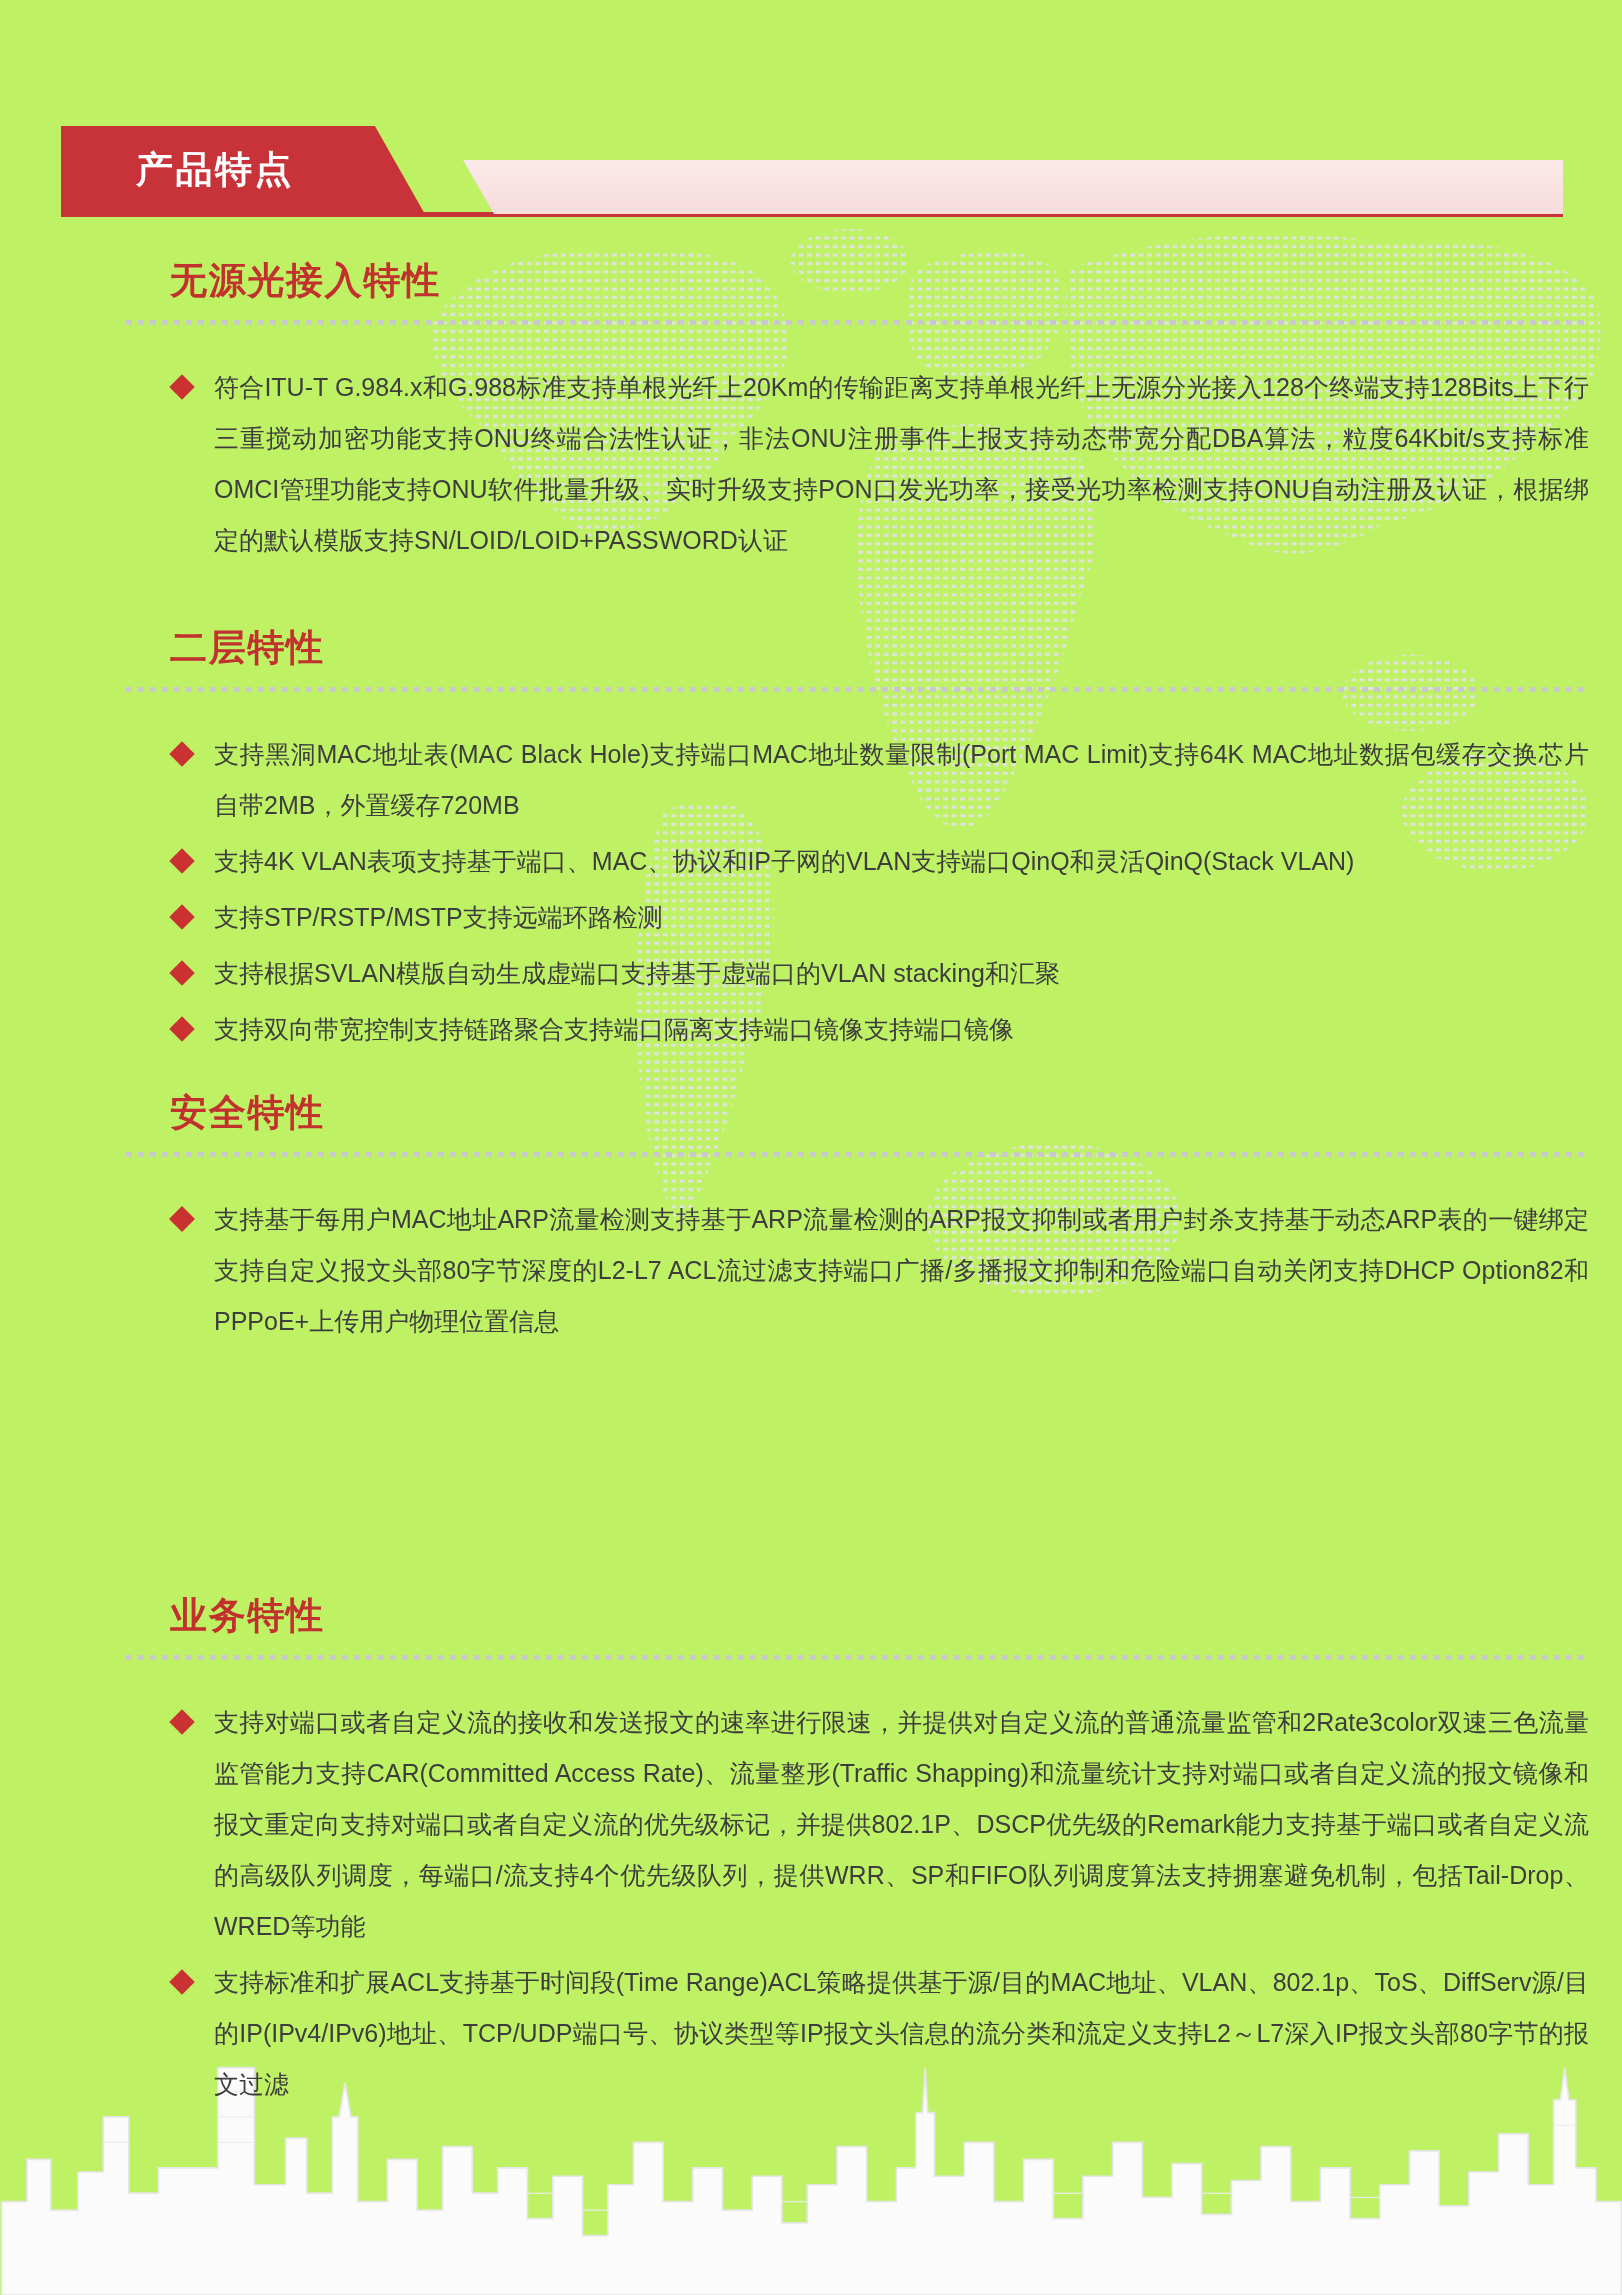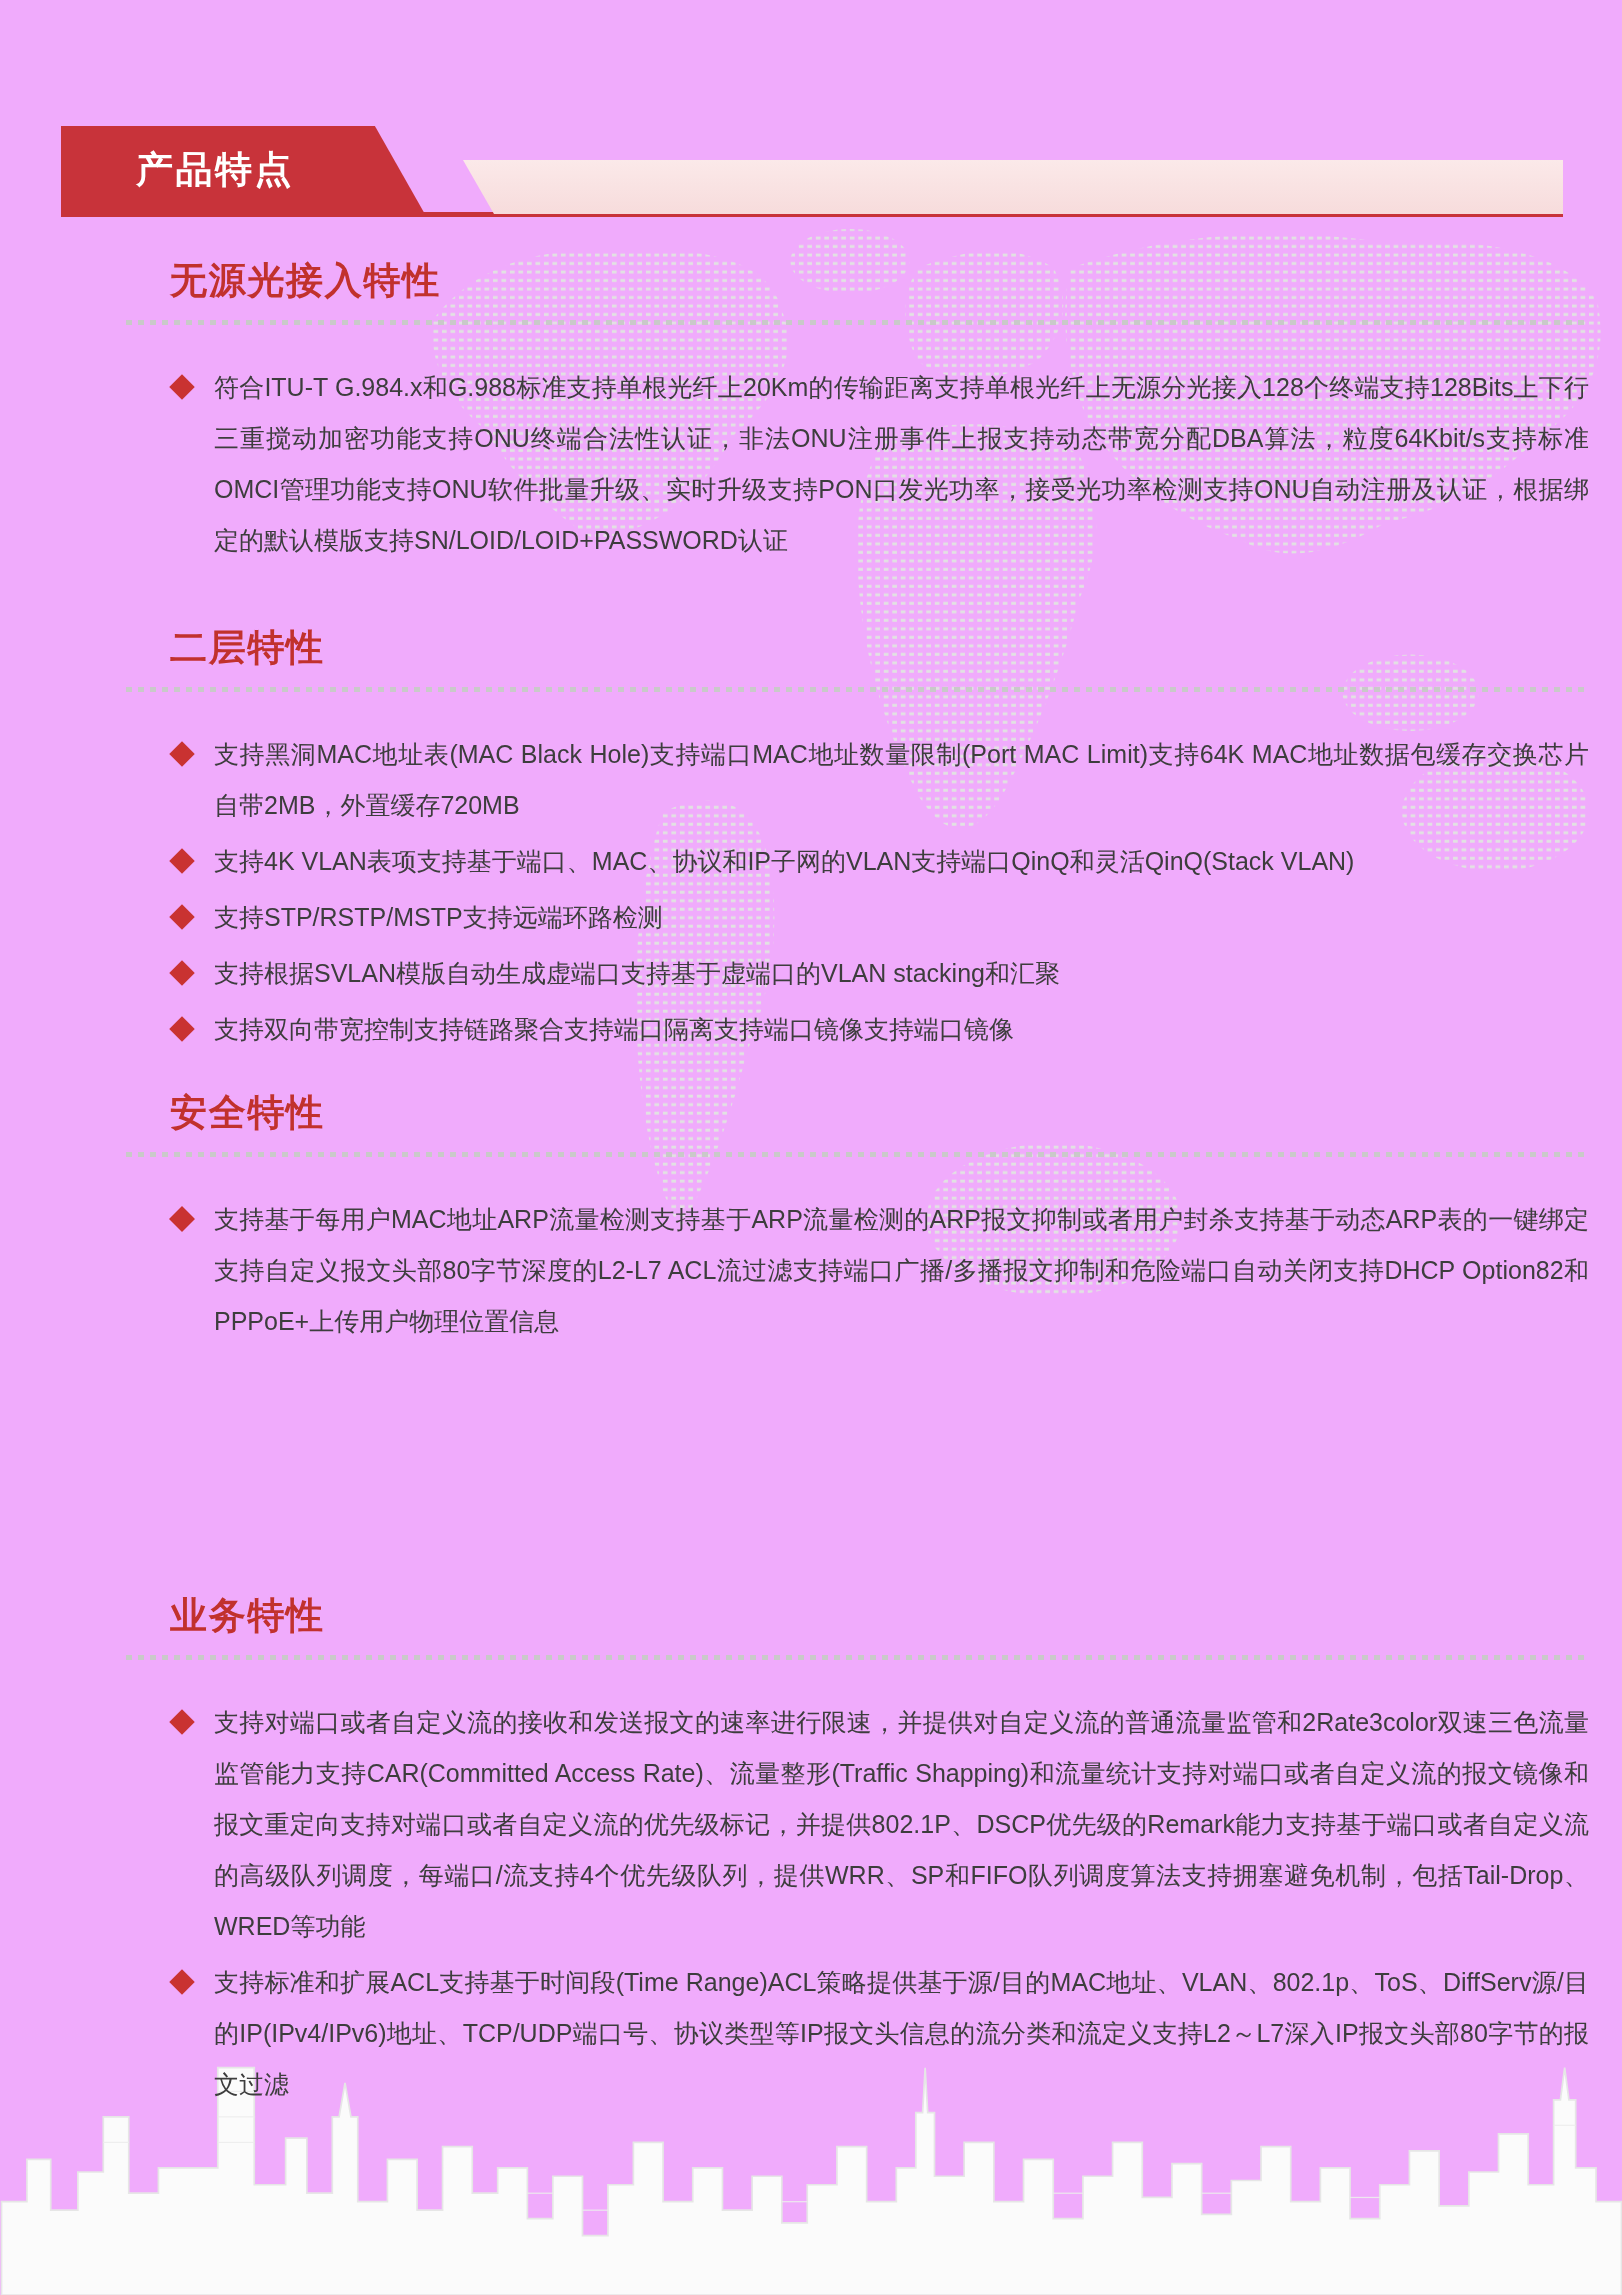--- a/index.html
+++ b/index.html
@@ -1,18 +1,18 @@
 <!DOCTYPE html>
 <html style="font-size:13.6px"><head>
 <meta charset="utf-8">
 <style>
   * { margin:0; padding:0; box-sizing:border-box; }
   html,body { background:#ffffff; }
   .page {
-    position:relative; width:1623px; height:2295px; background:#f0abfc;
+    position:relative; width:1623px; height:2295px; background:#bef264;
     overflow:hidden;
     font-family:"Liberation Sans","DejaVu Sans",sans-serif;
     color:#3d3d3d;
   }
   
   .banner-red {
     position:absolute; left:61px; top:126px; width:365px; height:90px;
     background:#c8333a; z-index:3;
     clip-path:polygon(0 0, 86% 0, 100% 100%, 0 100%);
   }

